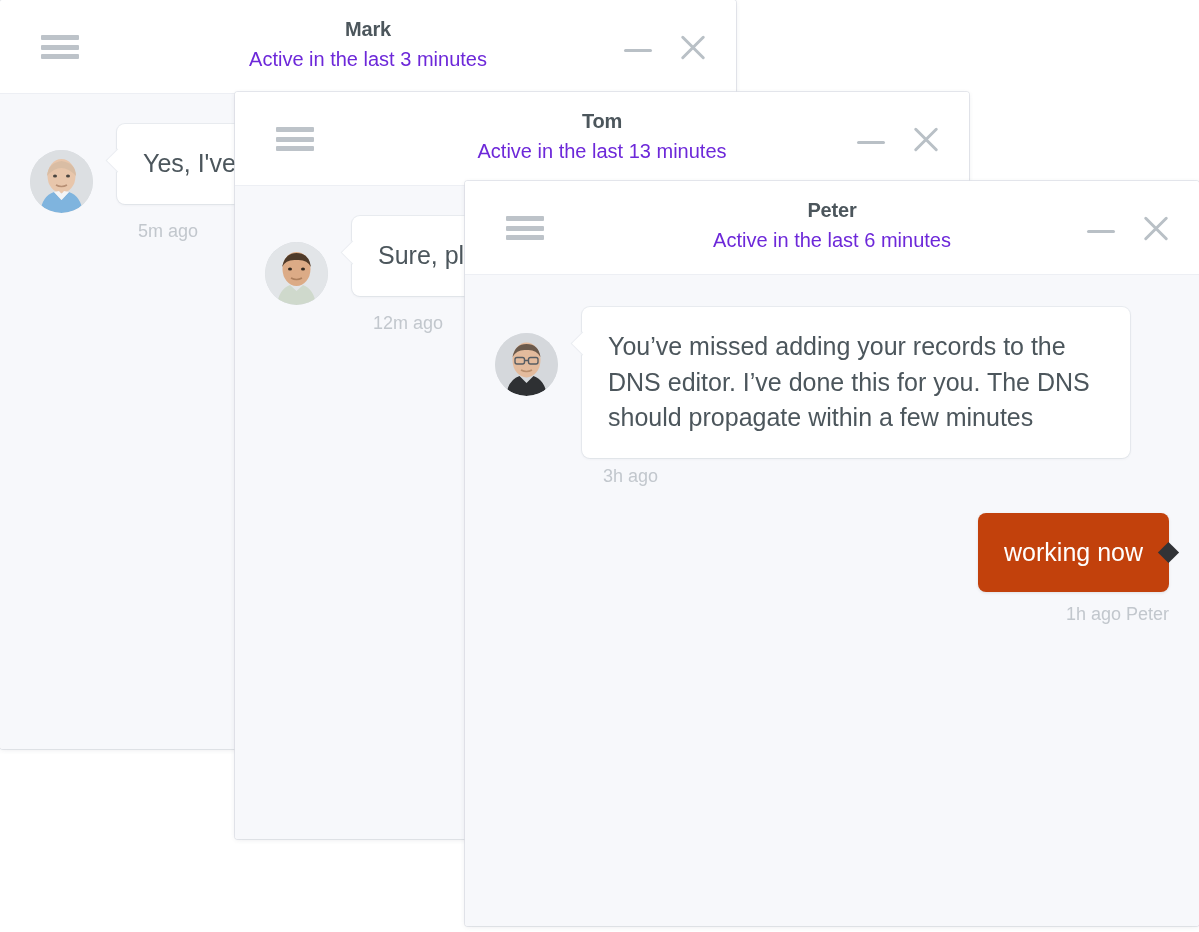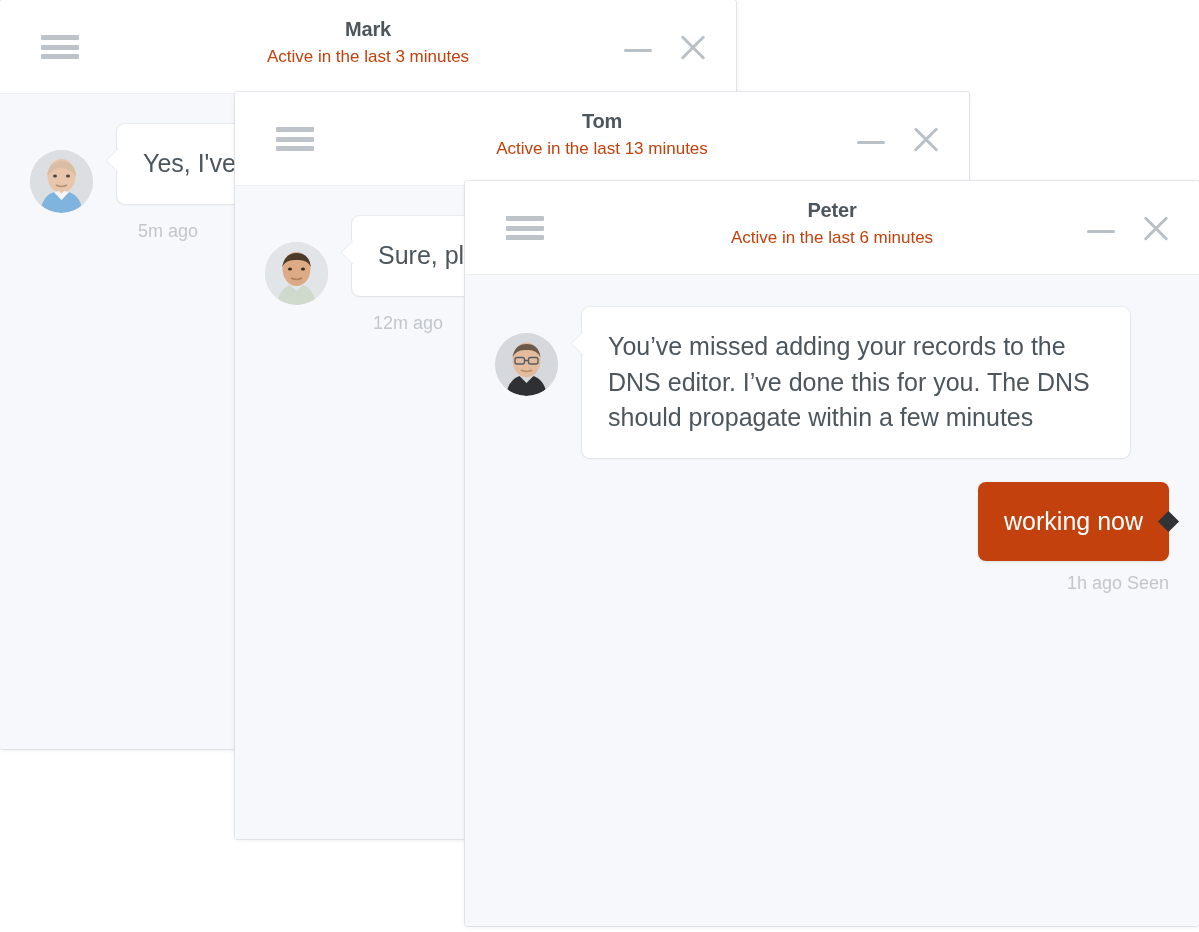--- a/index.html
+++ b/index.html
@@ -61,22 +61,22 @@
     pointer-events: none;
   }
   .win-title {
     font-size: 20px;
     font-weight: 700;
     color: #4c565c;
     line-height: 1.18;
     letter-spacing: -0.2px;
   }
   .win-sub {
-    font-size: 17px;
-    color: #c2410c;
+    font-size: 20px;
+    color: #6d28d9;
     line-height: 1.5;
     margin-top: 2px;
   }
 
   .win-actions {
     position: absolute;
     right: 26px;
     top: 30px;
     display: flex;
     align-items: center;
@@ -337,18 +337,19 @@
             <path d="M29.5 27.5 L33.5 27.5" stroke="#575d63" stroke-width="1.4"></path>
             <path d="M26 37 Q31.5 40 37 37" stroke="#b98f6e" stroke-width="1.6" fill="none"></path>
             <path d="M11 63 Q13 47 24.5 43 L31.5 50 L38.5 43 Q50 47 52 63 Z" fill="#2e3033"></path>
           </g>
         </svg>
       </div>
       <div>
         <div class="bubble in">You’ve missed adding your records to the DNS editor. I’ve done this for you. The DNS should propagate within a few minutes</div>
       </div>
     </div>
+    <div class="timestamp in-ts">3h ago</div>
     <div class="msg-row out" style="margin-top:24px">
       <div class="bubble out">working now</div>
     </div>
-    <div class="timestamp out-ts">1h ago Seen</div>
+    <div class="timestamp out-ts">1h ago Peter</div>
   </div>
 </div>
 
 </body></html>

